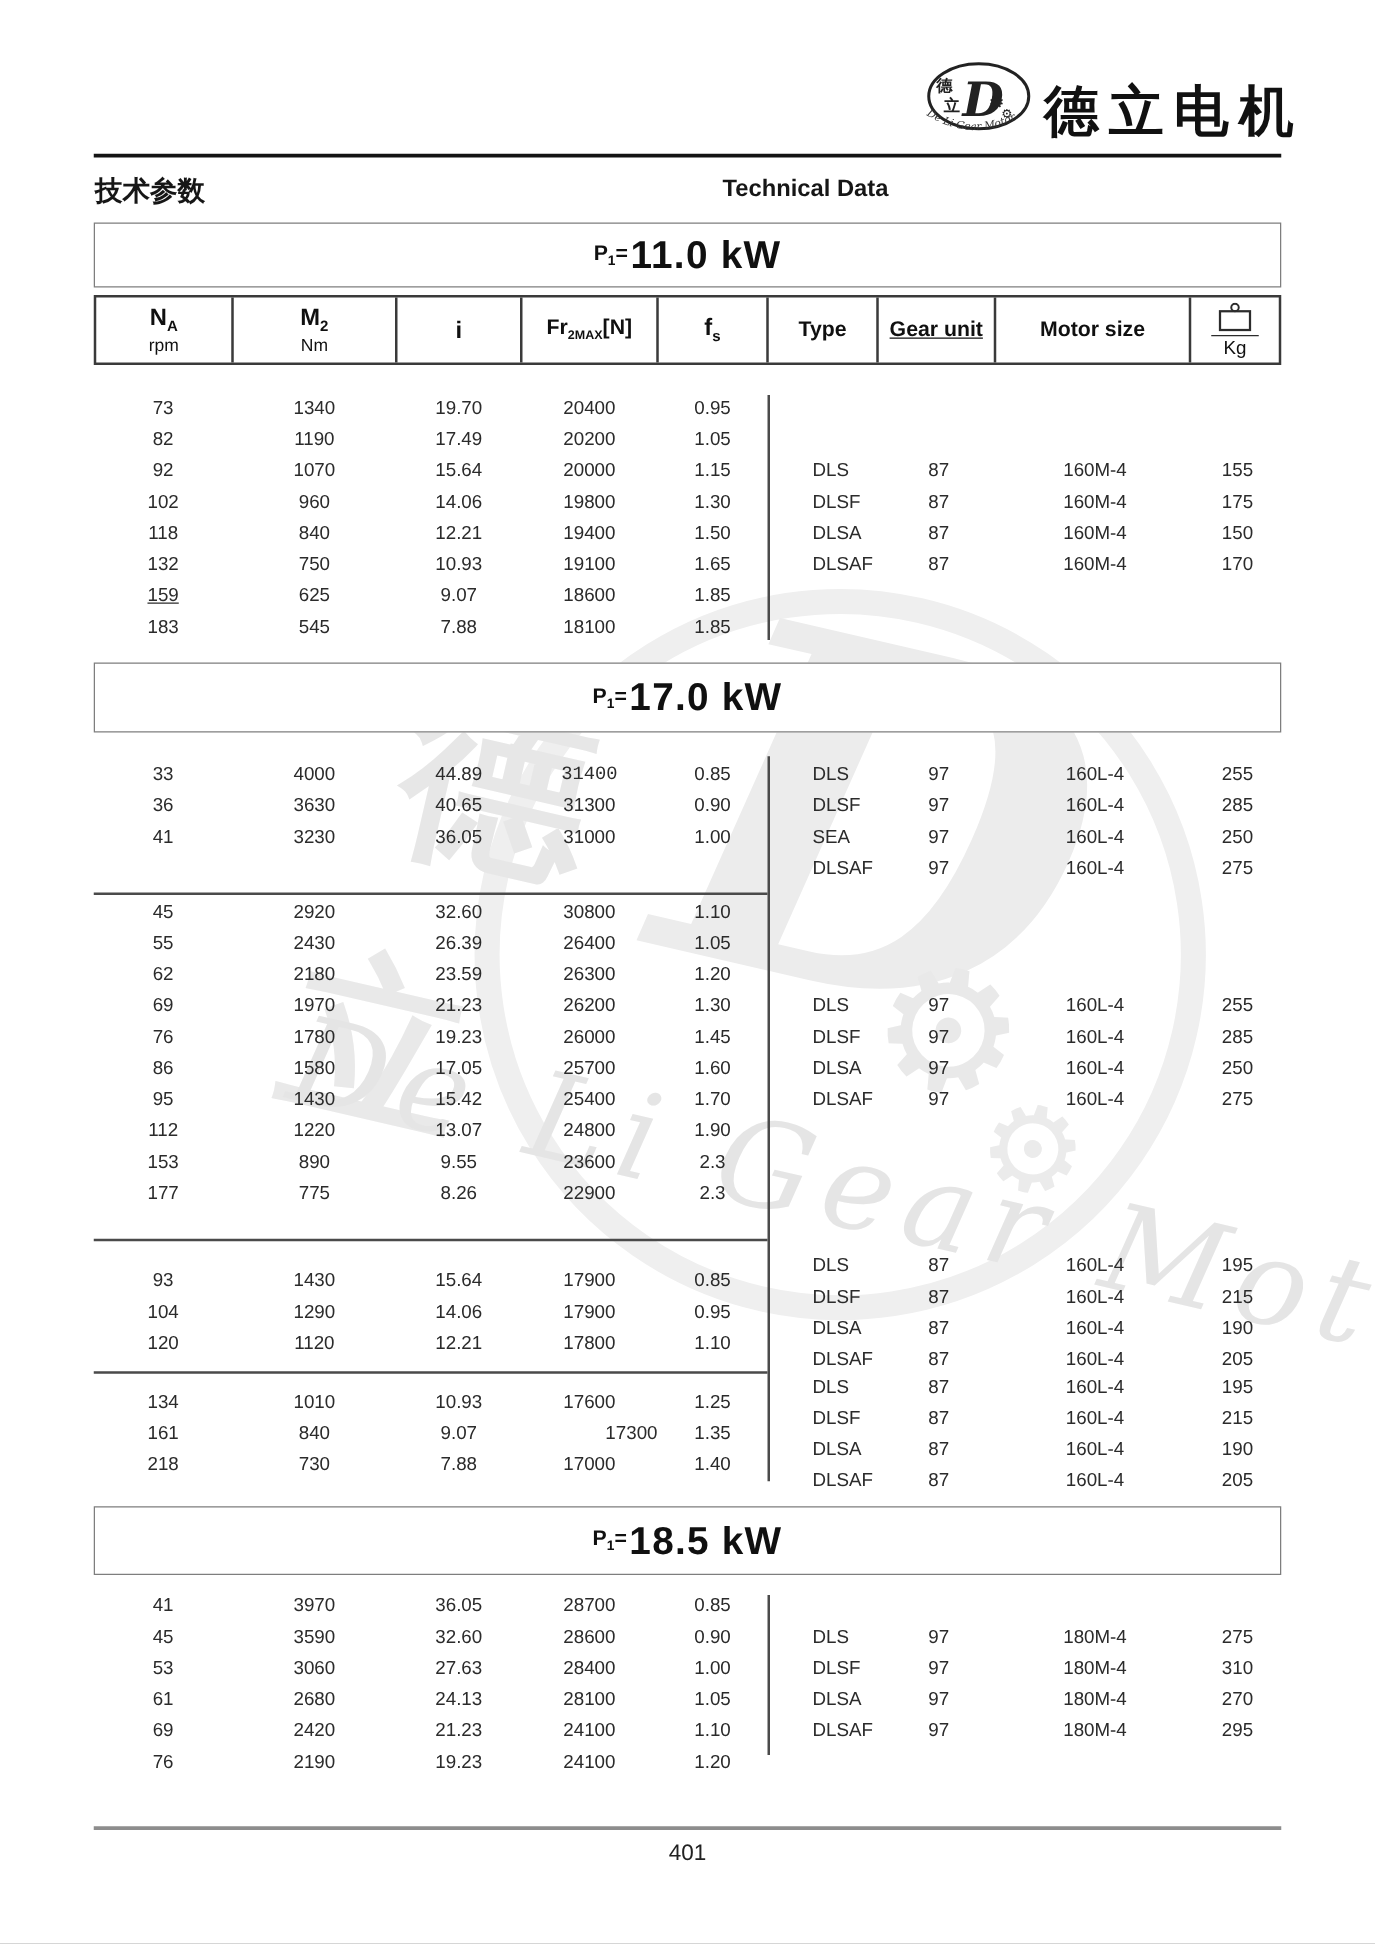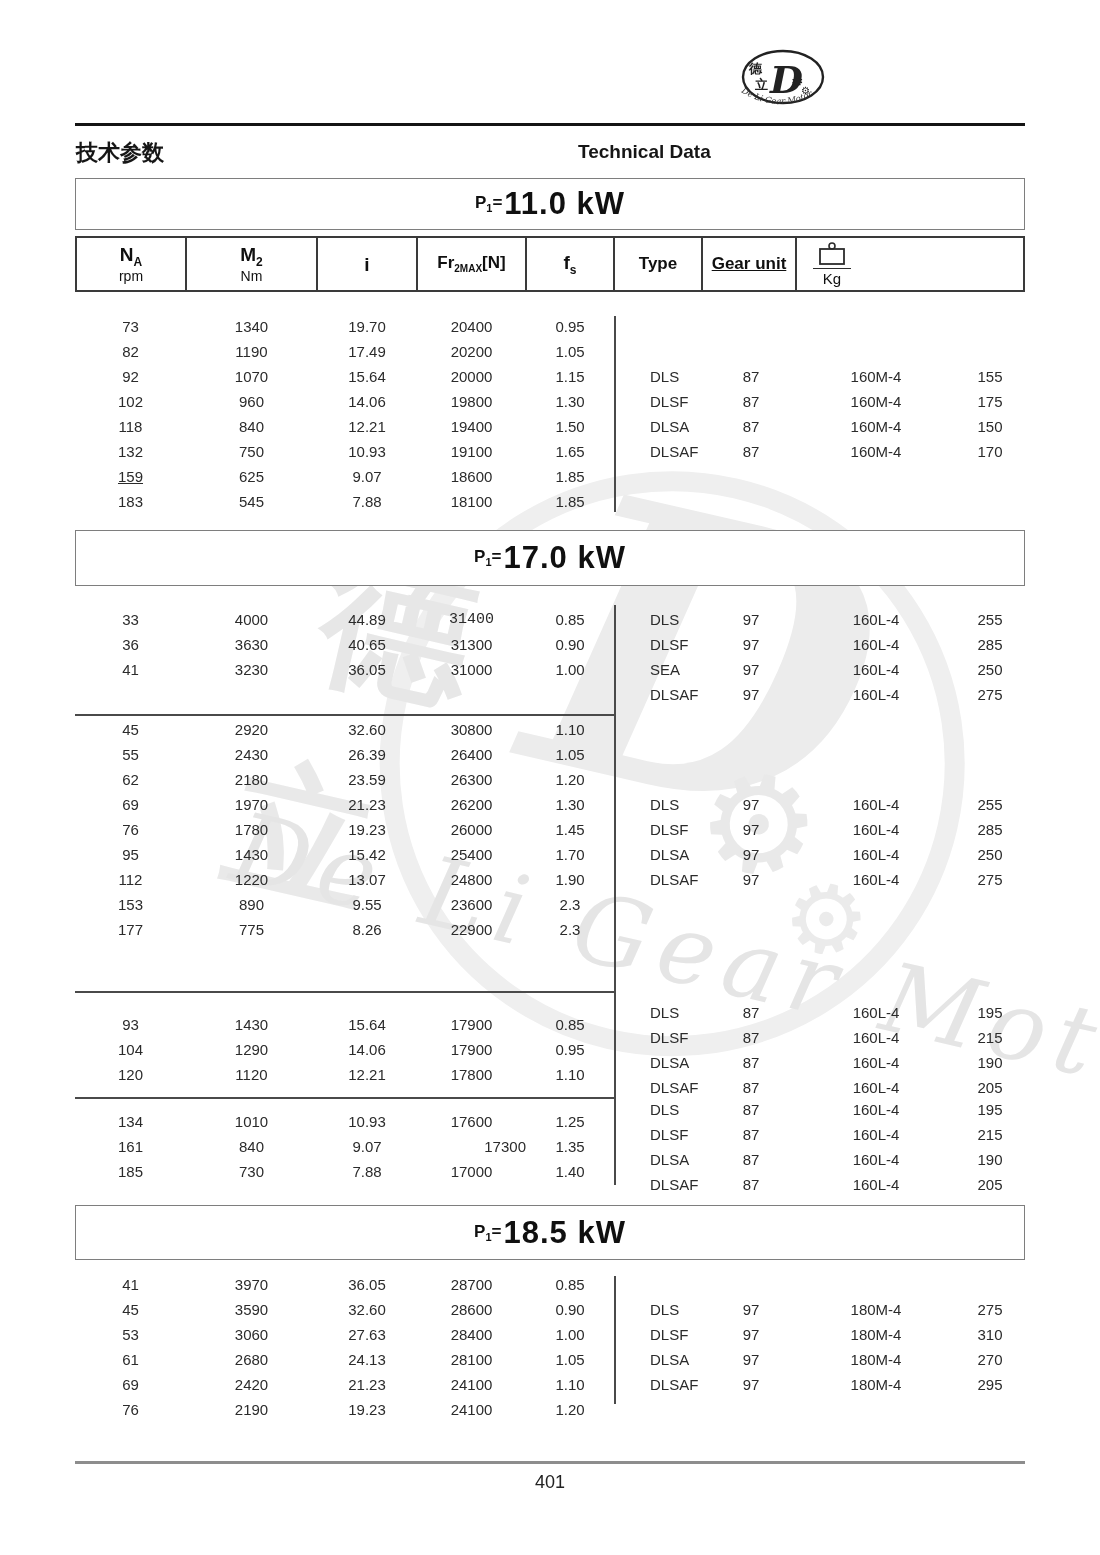--- a/index.html
+++ b/index.html
@@ -91,20 +91,21 @@
       <text x="34" y="45" font-size="38" font-weight="bold" font-style="italic" fill="#222" font-family="DejaVu Serif, serif">D</text>
       <text x="55" y="38" font-size="14" fill="#222">⚙</text>
       <text x="65" y="46" font-size="10" fill="#222">⚙</text>
       <defs>
           <path id="arcpath" d="M 5 44 Q 47 70 89 40" fill="none"></path>
         </defs>
       <text font-size="8.5" fill="#333" font-style="italic" font-family="DejaVu Serif, serif">
         <textPath href="#arcpath">De Li Gear Motor</textPath>
       </text>
     </svg>
+    <div class="brand-cn">德立电机</div>
 
     <div class="top-rule"></div>
     <span class="title-cn">技术参数</span>
     <span class="title-en">Technical Data</span>
 
     <div class="pbox" style="top:178px;height:50px;">
       <span class="tp"><span>P</span><sub>1</sub><span>=</span></span>
       <span class="tv">11.0 kW</span>
     </div>
 
@@ -124,20 +125,23 @@
         <div class="hmain fr"><span>Fr</span><sub>2MAX</sub><span>[N]</span></div>
       </div>
       <div class="hcell" style="width:88px;">
         <div class="hmain"><span>f</span><sub>s</sub></div>
       </div>
       <div class="hcell" style="width:88px;">
         <div class="hlabel">Type</div>
       </div>
       <div class="hcell" style="width:94px;text-decoration:underline;">
         <div class="hlabel">Gear unit</div>
+      </div>
+      <div class="hcell" style="width:156px;">
+        <div class="hlabel">Motor size</div>
       </div>
       <div class="hcell" style="width:70px;">
         <svg width="30" height="24" viewBox="0 0 30 24">
           <circle cx="15" cy="4" r="3" fill="none" stroke="#2c2c2c" stroke-width="1.6"></circle>
           <rect x="3" y="7" width="24" height="15" fill="none" stroke="#2c2c2c" stroke-width="1.8"></rect>
         </svg>
         <div class="kg-line"></div>
         <div class="kg-text">Kg</div>
       </div>
     </div>
@@ -321,20 +325,27 @@
             <div class="tcell" style="width: 88px;">1.30</div>
           </div>
           <div class="trow">
             <div class="tcell" style="width: 111px;">76</div>
             <div class="tcell" style="width: 131px;">1780</div>
             <div class="tcell" style="width: 100px;">19.23</div>
             <div class="tcell" style="width: 109px;">26000</div>
             <div class="tcell" style="width: 88px;">1.45</div>
           </div>
           <div class="trow">
+            <div class="tcell" style="width: 111px;">86</div>
+            <div class="tcell" style="width: 131px;">1580</div>
+            <div class="tcell" style="width: 100px;">17.05</div>
+            <div class="tcell" style="width: 109px;">25700</div>
+            <div class="tcell" style="width: 88px;">1.60</div>
+          </div>
+          <div class="trow">
             <div class="tcell" style="width: 111px;">95</div>
             <div class="tcell" style="width: 131px;">1430</div>
             <div class="tcell" style="width: 100px;">15.42</div>
             <div class="tcell" style="width: 109px;">25400</div>
             <div class="tcell" style="width: 88px;">1.70</div>
           </div>
           <div class="trow">
             <div class="tcell" style="width: 111px;">112</div>
             <div class="tcell" style="width: 131px;">1220</div>
             <div class="tcell" style="width: 100px;">13.07</div>
@@ -442,21 +453,21 @@
             <div class="tcell" style="width: 88px;">1.25</div>
           </div>
           <div class="trow">
             <div class="tcell" style="width: 111px;">161</div>
             <div class="tcell" style="width: 131px;">840</div>
             <div class="tcell" style="width: 100px;">9.07</div>
             <div class="tcell" style="width: 109px; text-align: right;">17300</div>
             <div class="tcell" style="width: 88px;">1.35</div>
           </div>
           <div class="trow">
-            <div class="tcell" style="width: 111px;">185</div>
+            <div class="tcell" style="width: 111px;">218</div>
             <div class="tcell" style="width: 131px;">730</div>
             <div class="tcell" style="width: 100px;">7.88</div>
             <div class="tcell" style="width: 109px;">17000</div>
             <div class="tcell" style="width: 88px;">1.40</div>
           </div>
         </div>
       <div class="rowset" style="left:541px;top:502px;">
           <div class="trow">
             <div class="tcell left" style="width: 88px;">DLS</div>
             <div class="tcell" style="width: 94px;">87</div>

